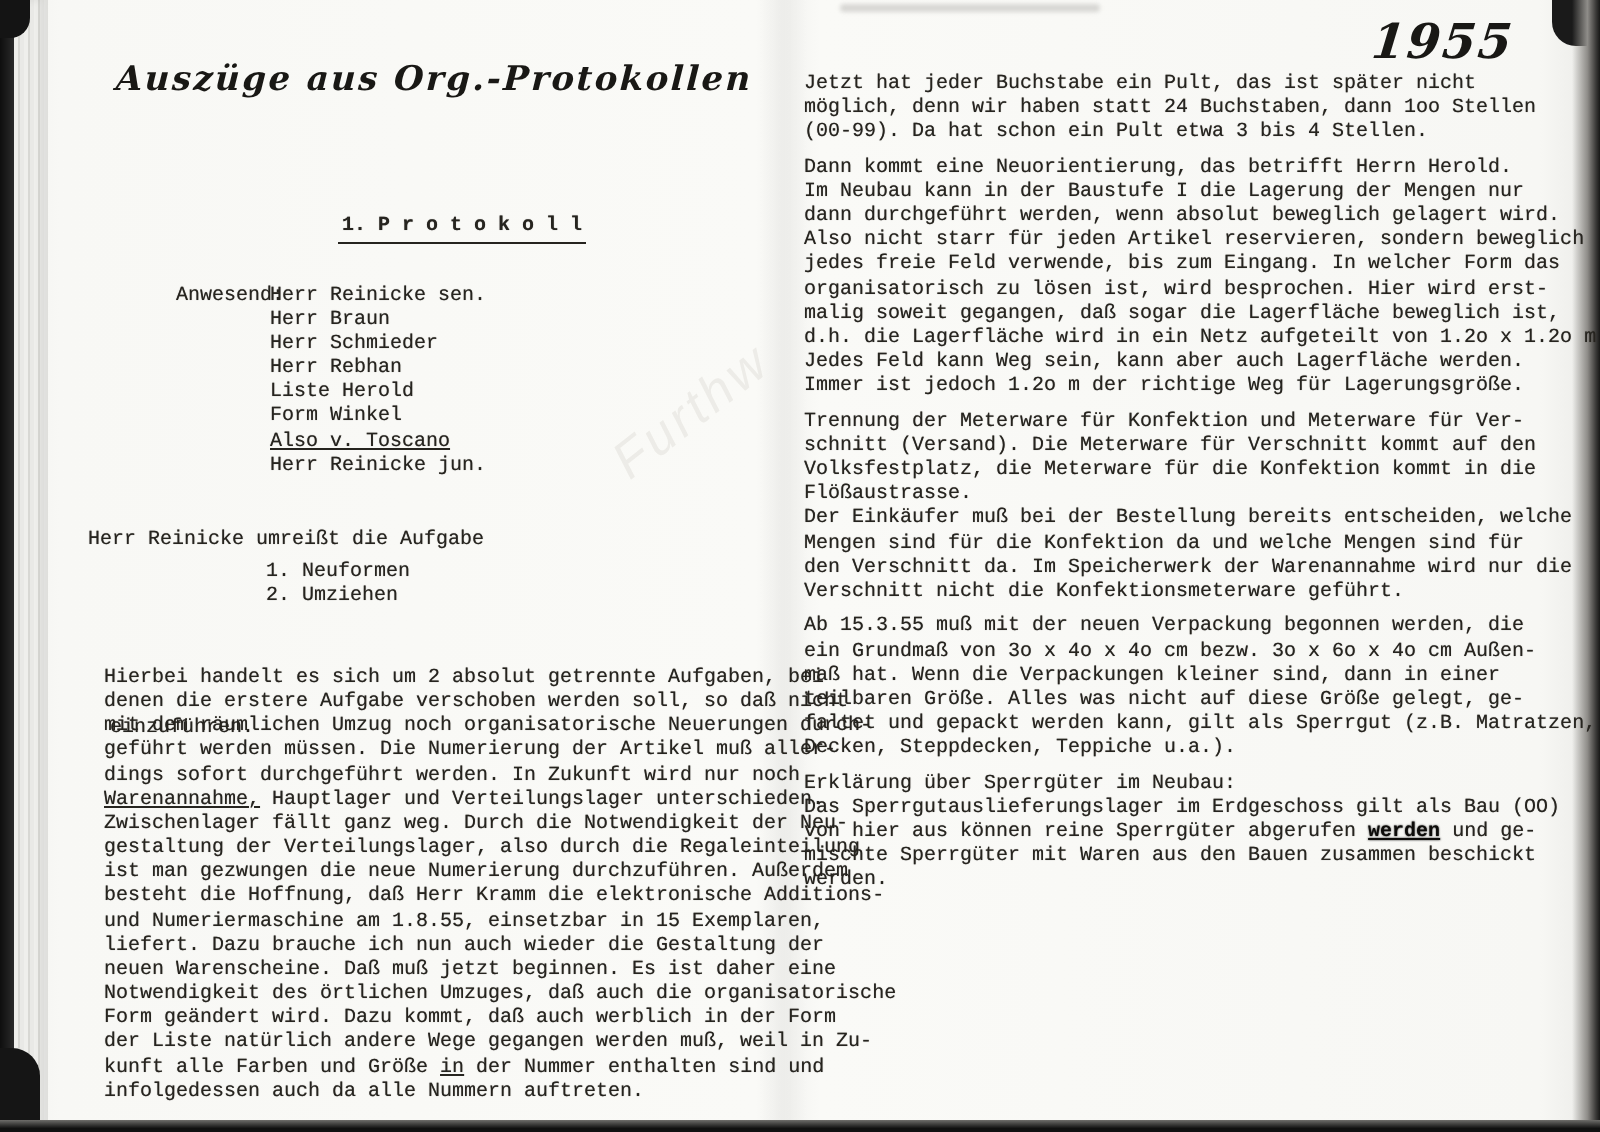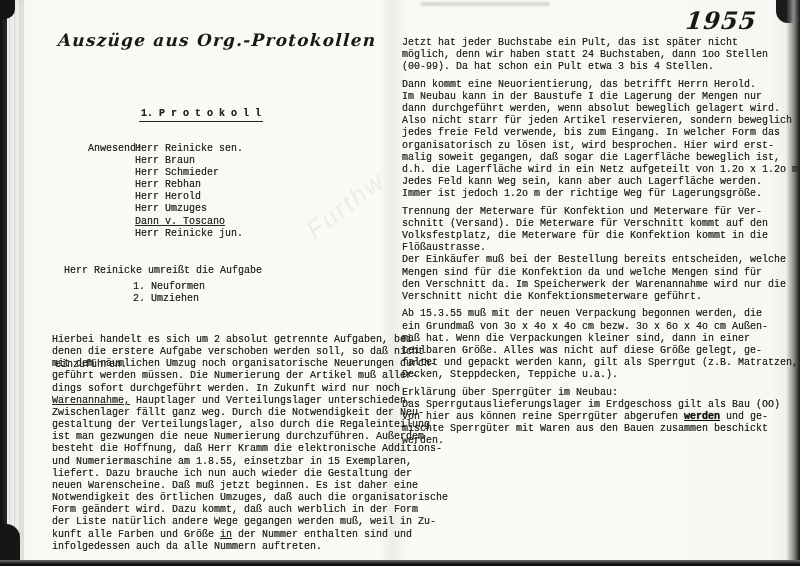--- a/index.html
+++ b/index.html
@@ -13,31 +13,31 @@
   .abs{ position:absolute; }
   .u{ text-decoration:underline; text-underline-offset:1px; }
   .b{ font-weight:bold; color:#0d0c0a; text-shadow:0 0 1px rgba(0,0,0,.8);text-decoration:underline; }
 
   
   .hand{ font-family:"DejaVu Serif","Liberation Serif",serif; font-style:italic; color:#191815; }
   #page-title{ left:58px; top:30px; font-size:17px; letter-spacing:1.2px; font-weight:bold; transform:skewX(-3deg); }
   #year-label{ left:686px; top:6px; font-size:24px; font-weight:bold; letter-spacing:1px; transform:skewX(-6deg); }
 
   
-  #protocol-head{ left:93px; top:96px; width:180px; text-align:center; }
+  #protocol-head{ left:123px; top:96px; width:180px; text-align:center; }
   #protocol-heading-text{ display:inline-block; border-bottom:1.2px solid #26241f; padding:0 2px 1px 2px; font-weight:bold; }
   #protocol-date{ margin-top:1px; }
 
   
   #attendees-label{ left:88px; top:143px; }
   #attendees-list{ left:135px; top:143px; }
   #attendees-list .list-line{ line-height:12.1px; }
 
   
-  #task-intro{ left:64px; top:265px; }
+  #task-intro{ left:44px; top:265px; }
   #task-list{ left:133px; top:281px; }
   #task-list .list-line{ line-height:12.4px; }
   #task-outro{ left:55px; top:313px;margin-top:46px; }
 
   
   #left-body{ left:52px; top:334px; width:340px; }
   #right-body{ left:402px; top:37px; width:352px; }
   #right-body .para{ margin-bottom:5.4px; }
 
   
@@ -73,21 +73,21 @@
   <div class="artifact" id="top-smudge"></div>
 
   <div>
     <div class="abs hand" id="page-title">Auszüge aus Org.-Protokollen</div>
 
     <div class="abs type" id="protocol-head">
       <span id="protocol-heading-text">1. P r o t o k o l l</span>
     </div>
 
     <div class="abs type" id="attendees-label">Anwesend:</div>
-    <div class="abs type" id="attendees-list"><div class="list-line">Herr Reinicke sen.</div><div class="list-line">Herr Braun</div><div class="list-line">Herr Schmieder</div><div class="list-line">Herr Rebhan</div><div class="list-line">Herr Herold</div><div class="list-line">Herr Umzuges</div><div class="list-line u">Dann v. Toscano</div><div class="list-line">Herr Reinicke jun.</div></div>
+    <div class="abs type" id="attendees-list"><div class="list-line">Herr Reinicke sen.</div><div class="list-line">Herr Braun</div><div class="list-line">Herr Schmieder</div><div class="list-line">Herr Rebhan</div><div class="list-line">Liste Herold</div><div class="list-line">Form Winkel</div><div class="list-line u">Also v. Toscano</div><div class="list-line">Herr Reinicke jun.</div></div>
 
     <div class="abs type" id="task-intro">Herr Reinicke umreißt die Aufgabe</div>
     <div class="abs type" id="task-list"><div class="list-line">1. Neuformen</div><div class="list-line">2. Umziehen</div></div>
     <div class="abs type" id="task-outro">einzuführen.</div>
 
     <div class="abs type" id="left-body"><span>Hierbei handelt es sich um 2 absolut getrennte Aufgaben, bei
 denen die erstere Aufgabe verschoben werden soll, so daß nicht
 mit dem räumlichen Umzug noch organisatorische Neuerungen durch-
 geführt werden müssen. Die Numerierung der Artikel muß aller-
 dings sofort durchgeführt werden. In Zukunft wird nur noch

